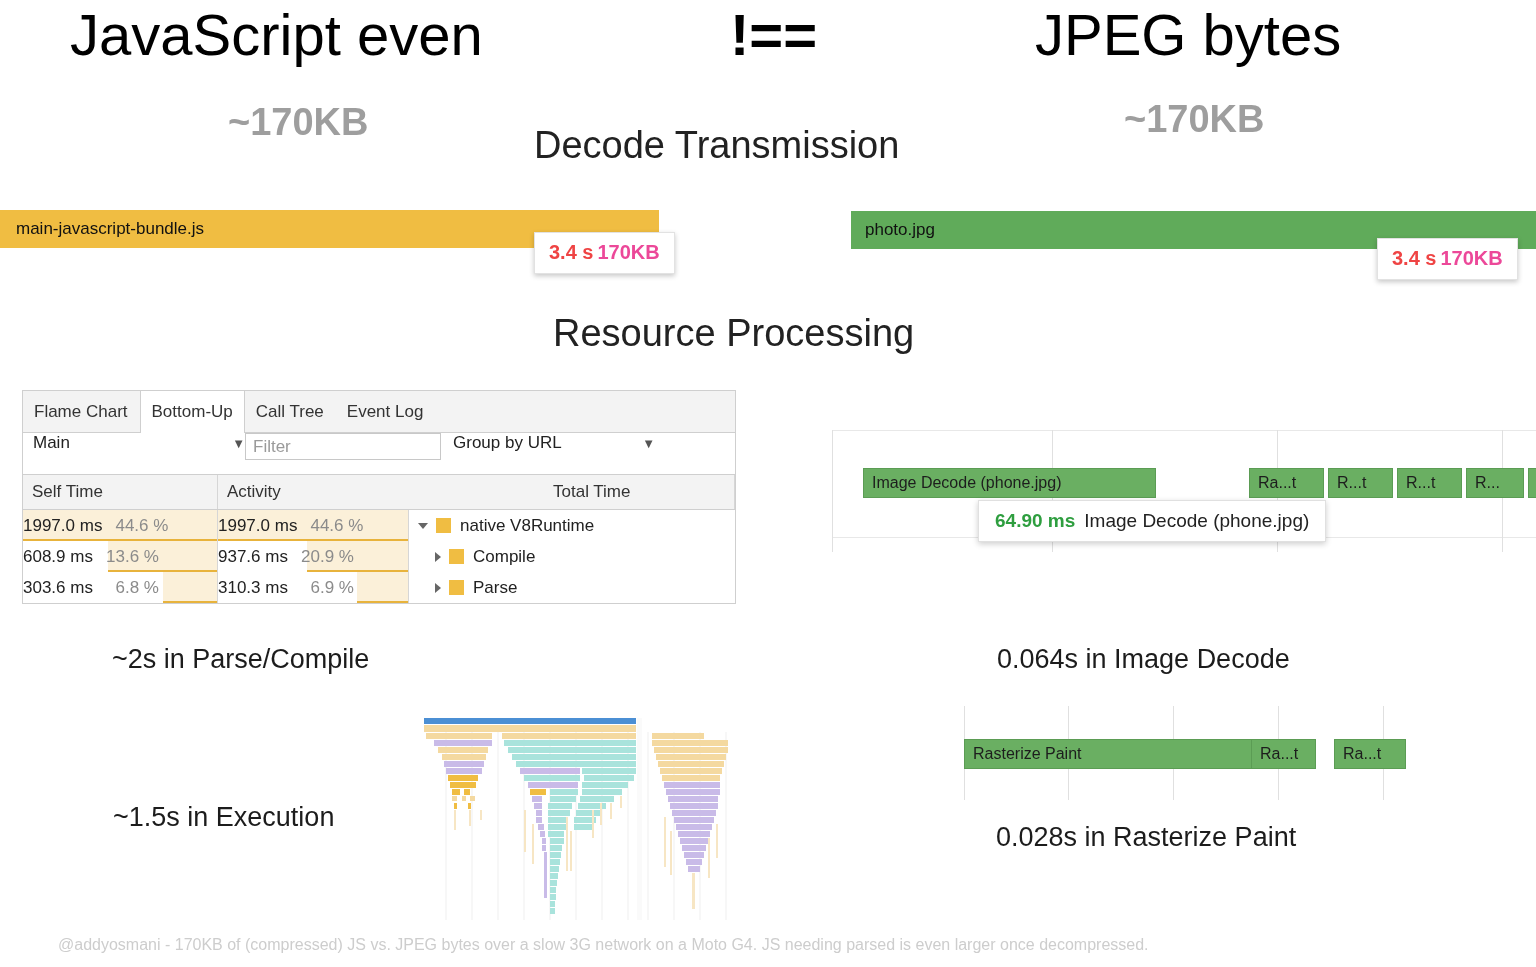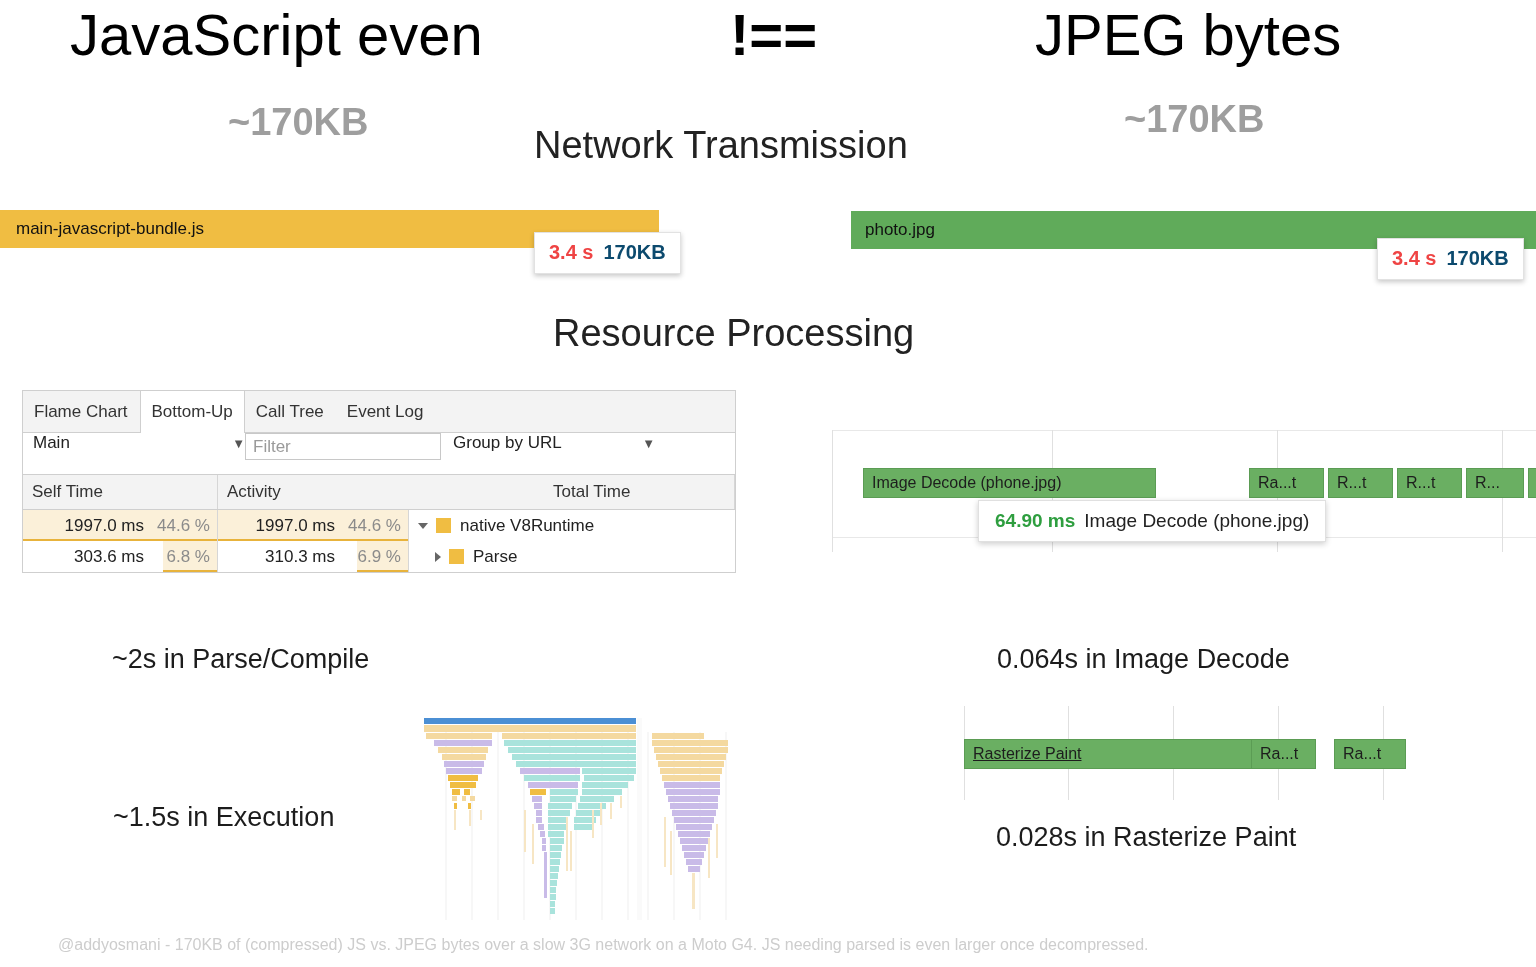--- a/index.html
+++ b/index.html
@@ -69,21 +69,21 @@
   }
 
   .net-tip {
     background: #fff; border: 1px solid #e2e2e2;
     box-shadow: 0 2px 5px rgba(0,0,0,.22);
     padding: 8px 14px 9px 14px;
     white-space: nowrap;
     font-size: 20px; font-weight: bold;
   }
   .net-tip .t-time { color: #ef4444; }
-  .net-tip .t-size { color: #0c4a6e; margin-left: 10px; }
+  .net-tip .t-size { color: #ec4899; margin-left: 4px; }
   #tip-js   { left: 534px; top: 232px; }
   #tip-jpeg { left: 1377px; top: 238px; }
 
   
   #devtools {
     left: 22px; top: 390px; width: 712px;
     border: 1px solid #cfcfcf;
     background: #fff;
     font-size: 17px;
     color: #222;
@@ -136,21 +136,21 @@
     color: #333; white-space: nowrap;
     border-right: 1px solid #d6d6d6; box-sizing: border-box;
   }
   .c-self  { width: 195px; }
   .c-total { width: 191px; }
   .c-act   { flex: 1; border-right: none; }
 
   .dt-row { display: flex; height: 31px; }
   .num-cell {
     box-sizing: border-box;
-    display: flex; align-items: center; justify-content: flex-end;
+    display: flex; align-items: center; 
     position: relative;
     border-right: 1px solid #d6d6d6;
     padding-right: 7px;
     white-space: nowrap;
   }
   .num-cell .ms { color: #222; }
   .num-cell .pct { color: #8b8b8b; width: 66px; text-align: right; display: inline-block; }
   .heat {
     position: absolute; left: 0; top: 0; bottom: 0;
     background: #fbf0d9;
@@ -228,21 +228,21 @@
 </head>
 <body>
 
 <div class="abs" id="headline-js">JavaScript even</div>
 <div class="abs" id="headline-neq">!==</div>
 <div class="abs" id="headline-jpeg">JPEG bytes</div>
 
 <div class="abs size-note" id="size-left">~170KB</div>
 <div class="abs size-note" id="size-right">~170KB</div>
 
-<div class="abs section-heading" id="heading-network">Network Transmission</div>
+<div class="abs section-heading" id="heading-network">Decode Transmission</div>
 <div class="abs section-heading" id="heading-resource">Resource Processing</div>
 
 <div class="abs" id="bar-js">
   <span id="bar-js-label">main-javascript-bundle.js</span>
 </div>
 <div class="abs net-tip" id="tip-js">
   <span class="t-time">3.4 s</span><span class="t-size">170KB</span>
 </div>
 
 <div class="abs" id="bar-jpeg">
@@ -300,20 +300,39 @@
       <span class="ms">1997.0 ms</span>
       <span class="pct">44.6 %</span>
     </div>
     <div class="act-cell">
       <span class="tri down"></span>
       <span class="swatch"></span>
       <span>native V8Runtime</span>
     </div>
   </div>
 
+  <div class="dt-row">
+    <div class="num-cell c-self">
+      <div class="heat" style="left:44%;width:56%"></div>
+        <div class="heat-underline" style="left:44%;width:56%"></div>
+      <span class="ms">608.9 ms</span>
+      <span class="pct">13.6 %</span>
+    </div>
+    <div class="num-cell c-total">
+      <div class="heat" style="left:47%;width:53%"></div>
+        <div class="heat-underline" style="left:47%;width:53%"></div>
+      <span class="ms">937.6 ms</span>
+      <span class="pct">20.9 %</span>
+    </div>
+    <div class="act-cell indent">
+      <span class="tri"></span>
+      <span class="swatch"></span>
+      <span>Compile</span>
+    </div>
+  </div>
 
   <div class="dt-row">
     <div class="num-cell c-self">
       <div class="heat" style="left:72%;width:28%"></div>
         <div class="heat-underline" style="left:72%;width:28%"></div>
       <span class="ms">303.6 ms</span>
       <span class="pct">6.8 %</span>
     </div>
     <div class="num-cell c-total">
       <div class="heat" style="left:73%;width:27%"></div>
@@ -359,21 +378,21 @@
   </div>
 </div>
 
 <div class="flame-panel" id="raster-panel" style="left:940px; top:706px; width:500px; height:94px;">
   <div class="grid-line" style="left:24px"></div>
   <div class="grid-line" style="left:128px"></div>
   <div class="grid-line" style="left:233px"></div>
   <div class="grid-line" style="left:338px"></div>
   <div class="grid-line" style="left:443px"></div>
 
-  <div class="fbar" style="left:24px;  top:33px; width:313px;text-decoration:underline;">
+  <div class="fbar" style="left:24px;  top:33px; width:313px;">
       <span>Rasterize Paint</span>
     </div>
   <div class="fbar" style="left:311px; top:33px; width:65px;">
       <span>Ra...t</span>
     </div>
   <div class="fbar" style="left:394px; top:33px; width:72px;">
       <span>Ra...t</span>
     </div>
 </div>
 

